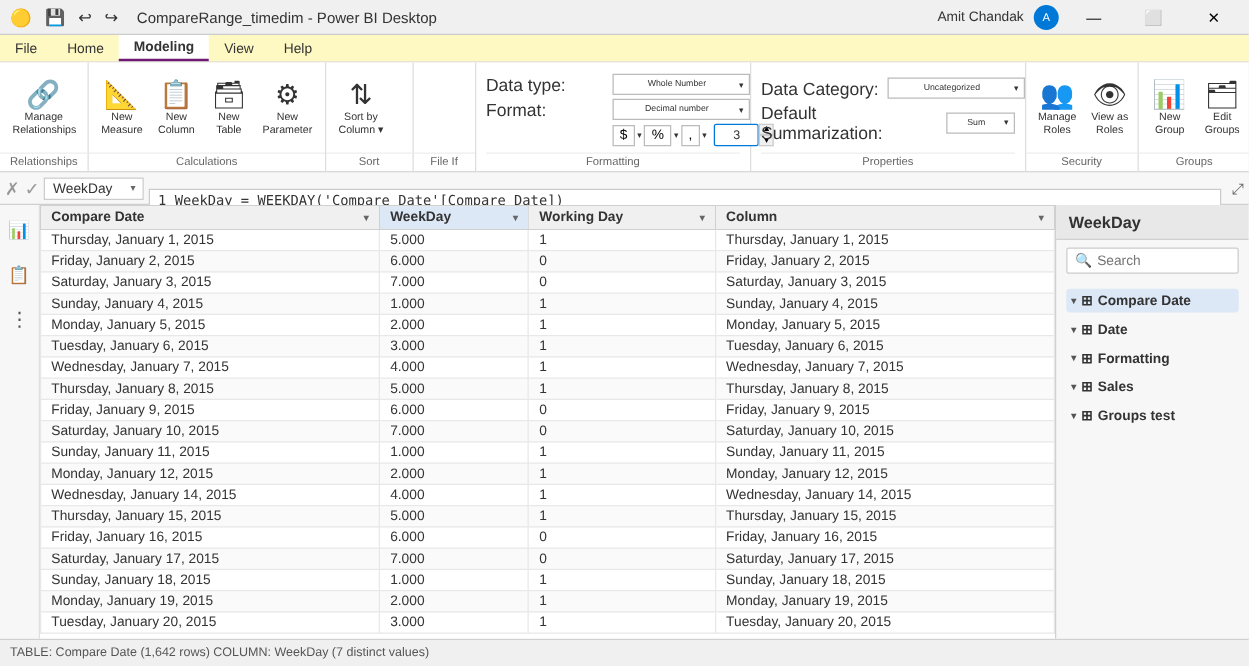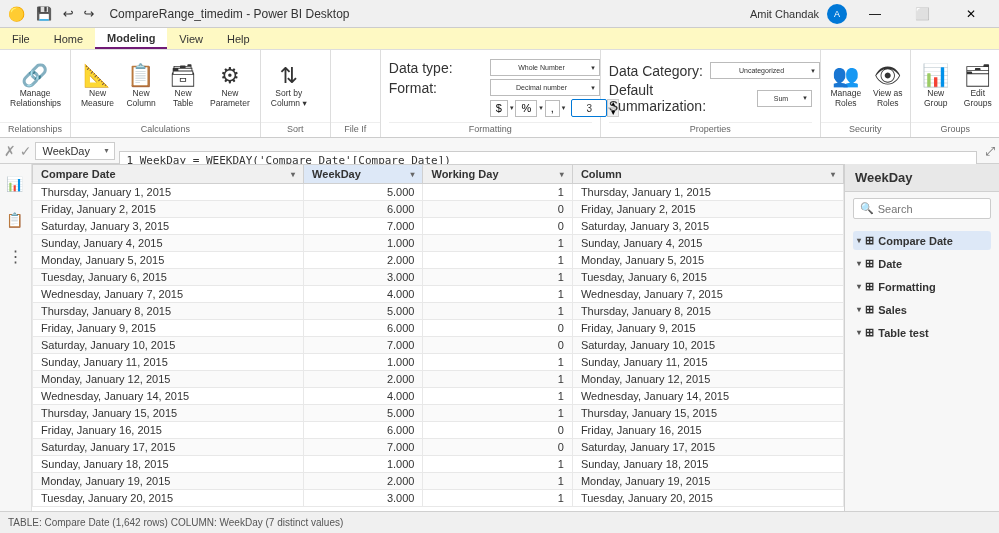--- a/index.html
+++ b/index.html
@@ -144,21 +144,21 @@
     }
     .data-table th.active-col {
       background: #dde8f7;
     }
     .data-table td {
       border: 1px solid #e8e8e8;
       padding: 2px 8px;
       white-space: nowrap;
     }
     .data-table tr:nth-child(even) td { background: #fafafa; }
-    .data-table td.num { text-align: right; }
+    .data-table td.num { }
     .col-filter {
       display: inline-flex;
       align-items: center;
       gap: 3px;
       cursor: pointer;
       width: 100%;
       justify-content: space-between;
     }
     .filter-arrow { font-size: 8px; color: #666; }
 
@@ -666,21 +666,21 @@
           <div class="field-group-header">
             <span class="chevron">▾</span>
             <span style="font-size: 11px;">⊞</span>
             <span>Sales</span>
           </div>
         </div>
         <div class="field-group">
           <div class="field-group-header">
             <span class="chevron">▾</span>
             <span style="font-size: 11px;">⊞</span>
-            <span>Table test</span>
+            <span>Groups test</span>
           </div>
         </div>
       </div>
   </div>
 
 </div>
 
 <div class="status-bar">
   <span>TABLE: Compare Date (1,642 rows) COLUMN: WeekDay (7 distinct values)</span>
 </div>

